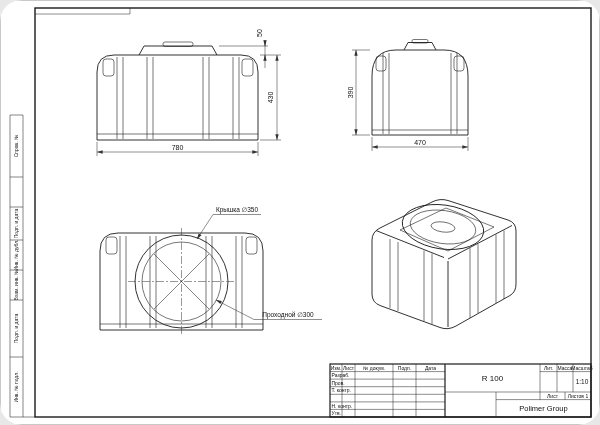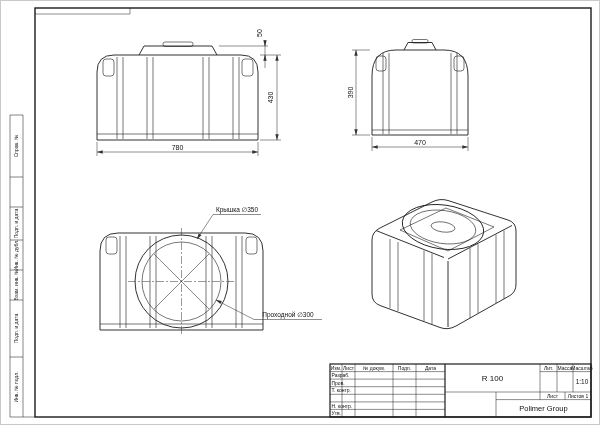--- a/index.html
+++ b/index.html
@@ -1,17 +1,17 @@
 <!DOCTYPE html>
 <html><head>
 <meta charset="utf-8">
 <style>
   html,body{margin:0;padding:0;background:#e8e8e8;}
   .page{position:relative;width:600px;height:425px;background:#ffffff;overflow:hidden;
-        font-family:"Liberation Sans", sans-serif;}
+        font-family:"Liberation Sans", sans-serif;border-radius:22px;}
   svg{position:absolute;left:0;top:0;display:block;}
   text{font-family:"Liberation Sans", sans-serif;fill:#111;stroke:none;}
   .dim{font-size:7px;}
   .lbl{font-size:6.5px;}
   .tb-s{font-size:5px;}
   .tb-doc{font-size:8px;}
   .tb-scale{font-size:6.5px;}
   .tb-co{font-size:7.5px;}
   .side{font-size:5px;fill:#222;}
   .thin{stroke:#222;stroke-width:0.55;fill:none;}

